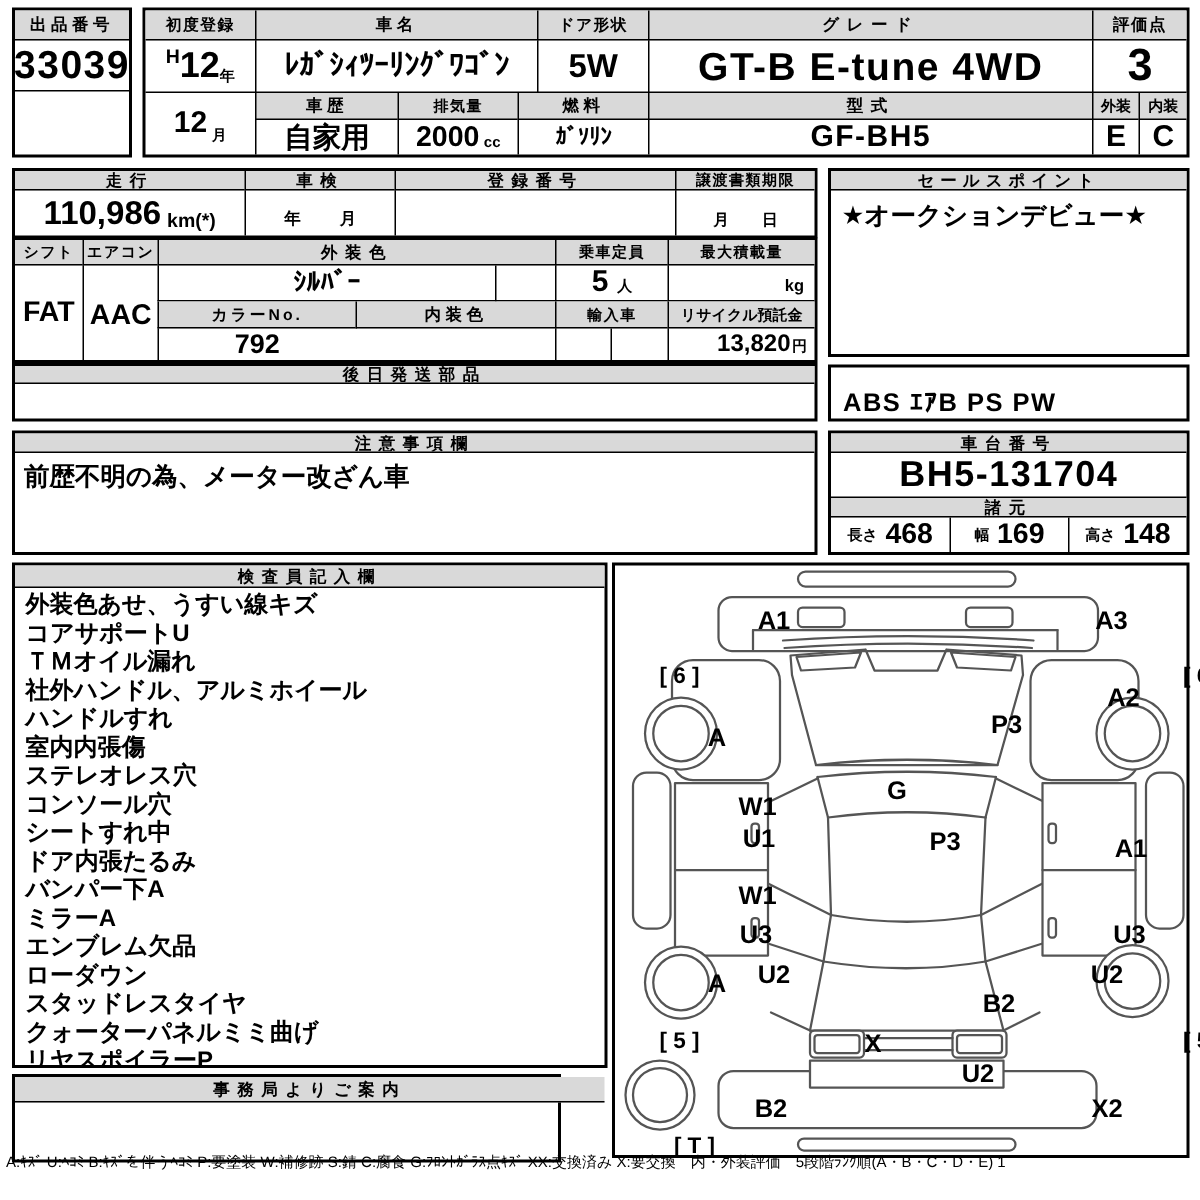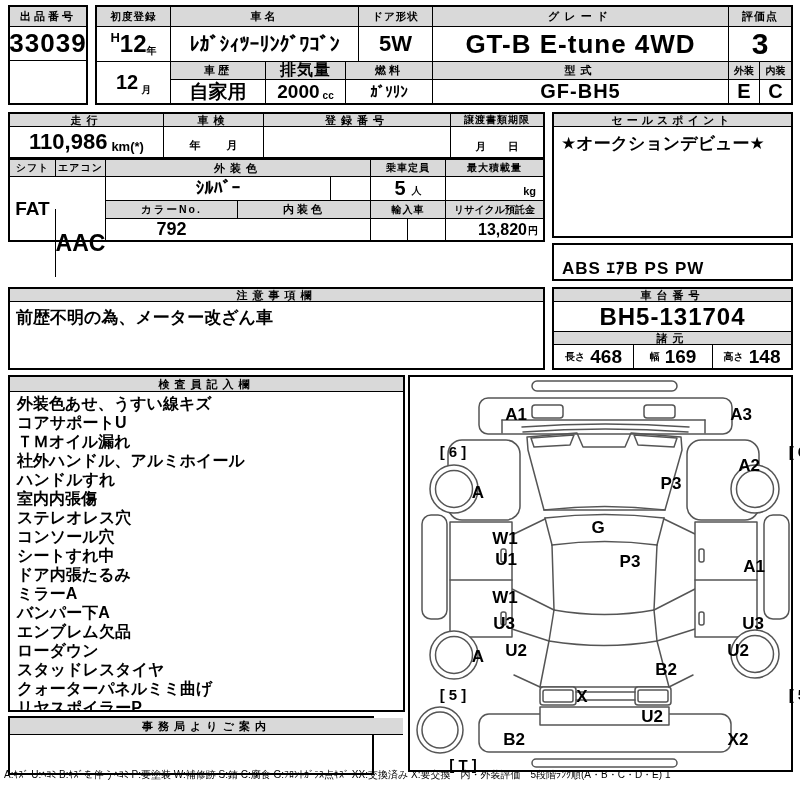--- a/index.html
+++ b/index.html
@@ -46,21 +46,21 @@
     <div class="vcell bb bl abs" style="left:73px;top:20px;width:188px;height:35px;font-size:20px;">ﾚｶﾞｼｨﾂｰﾘﾝｸﾞﾜｺﾞﾝ</div>
     <div class="vcell bb bl abs" style="left:261px;top:20px;width:74px;height:35px;font-size:22px;">5W</div>
     <div class="vcell bb bl abs" style="left:335px;top:20px;width:296px;height:35px;font-size:26px;letter-spacing:1px;">GT-B E-tune 4WD</div>
     <div class="vcell bb bl abs" style="left:631px;top:20px;width:63px;height:35px;font-size:30px;">3</div>
 
     <div class="vcell abs" style="left:0;top:55px;width:73px;height:41px;">
       <span style="font-size:20px;">12</span>
         <span style="font-size:10px;align-self:flex-end;padding-bottom:6px;margin-left:3px;">月</span>
     </div>
     <div class="hdr bb bl abs" style="left:73px;top:55px;width:95px;height:18px;">車歴</div>
-    <div class="hdr bb bl abs" style="left:168px;top:55px;width:80px;height:18px;letter-spacing:1px;font-size:16px;">排気量</div>
+    <div class="hdr bb bl abs" style="left:168px;top:55px;width:80px;height:18px;letter-spacing:1px;font-size:10px;">排気量</div>
     <div class="hdr bb bl abs" style="left:248px;top:55px;width:87px;height:18px;">燃料</div>
     <div class="hdr bb bl abs" style="left:335px;top:55px;width:296px;height:18px;letter-spacing:5px;">型式</div>
     <div class="hdr bb bl abs" style="left:631px;top:55px;width:31px;height:18px;letter-spacing:0;font-size:10px;">外装</div>
     <div class="hdr bb bl abs" style="left:662px;top:55px;width:32px;height:18px;letter-spacing:0;font-size:10px;">内装</div>
     <div class="vcell bl abs" style="left:73px;top:73px;width:95px;height:23px;font-size:19px;">自家用</div>
     <div class="vcell bl abs" style="left:168px;top:73px;width:80px;height:23px;">
       <span style="font-size:19px;">2000</span>
         <span style="font-size:10px;align-self:flex-end;padding-bottom:2px;margin-left:3px;">cc</span>
     </div>
     <div class="vcell bl abs" style="left:248px;top:73px;width:87px;height:23px;font-size:15px;">ｶﾞｿﾘﾝ</div>
@@ -91,21 +91,21 @@
 
   <div class="box" style="left:552px;top:112px;width:241px;height:126px;">
     <div class="hdr bb abs" style="left:0;top:0;width:237px;height:13px;letter-spacing:4px;">セールスポイント</div>
     <div class="abs" style="left:0;top:13px;width:237px;height:109px;padding:5px 7px;font-size:17px;font-weight:bold;">★オークションデビュー★</div>
   </div>
 
   <div class="box" style="left:8px;top:158px;width:537px;height:84px;">
     <div class="hdr bb abs sm" style="left:0;top:0;width:45px;height:17px;">シフト</div>
     <div class="vcell abs" style="left:0;top:17px;width:45px;height:63px;font-size:19px;">FAT</div>
     <div class="hdr bb bl abs sm" style="left:45px;top:0;width:50px;height:17px;">エアコン</div>
-    <div class="vcell bl abs" style="left:45px;top:17px;width:50px;height:68px;font-size:23px;margin-top:32px;">AAC</div>
+    <div class="vcell bl abs" style="left:45px;top:17px;width:50px;height:68px;font-size:19px;">AAC</div>
 
     <div class="hdr bb bl abs" style="left:95px;top:0;width:265px;height:17px;letter-spacing:5px;">外装色</div>
     <div class="vcell bb bl abs" style="left:95px;top:17px;width:225px;height:24px;font-size:18px;">ｼﾙﾊﾞｰ</div>
     <div class="bb bl abs" style="left:320px;top:17px;width:40px;height:24px;"></div>
     <div class="hdr bb bl abs" style="left:95px;top:41px;width:132px;height:18px;letter-spacing:2px;font-size:10.5px;">カラーNo.</div>
     <div class="hdr bb bl abs" style="left:227px;top:41px;width:133px;height:18px;">内装色</div>
     <div class="vcell bl abs" style="left:95px;top:59px;width:132px;height:21px;font-size:18px;">792</div>
 
     <div class="hdr bb bl abs sm" style="left:360px;top:0;width:75px;height:17px;">乗車定員</div>
     <div class="vcell bb bl abs" style="left:360px;top:17px;width:75px;height:24px;">
@@ -118,20 +118,24 @@
 
     <div class="hdr bb bl abs sm" style="left:435px;top:0;width:98px;height:17px;">最大積載量</div>
     <div class="vcell bb bl abs" style="left:435px;top:17px;width:98px;height:24px;justify-content:flex-end;padding-right:7px;font-size:11px;align-items:flex-end;padding-bottom:3px;">kg</div>
     <div class="hdr bb bl abs" style="left:435px;top:41px;width:98px;height:18px;letter-spacing:0;font-size:10px;">リサイクル預託金</div>
     <div class="vcell bl abs" style="left:435px;top:59px;width:98px;height:21px;justify-content:flex-end;padding-right:5px;padding-left:24px;">
       <span style="font-size:16px;">13,820</span>
         <span style="font-size:10px;align-self:flex-end;padding-bottom:2px;margin-left:1px;">円</span>
     </div>
   </div>
 
+  <div class="box" style="left:8px;top:242px;width:537px;height:39px;">
+    <div class="hdr bb abs" style="left:0;top:0;width:533px;height:12px;letter-spacing:5px;">後日発送部品</div>
+    <div class="abs" style="left:0;top:12px;width:533px;height:23px;"></div>
+  </div>
 
   <div class="box" style="left:552px;top:243px;width:241px;height:38px;">
     <div class="abs" style="left:0;top:12px;width:237px;height:22px;padding:2px 8px;font-size:17px;font-weight:bold;letter-spacing:1px;">ABS ｴｱB PS PW</div>
   </div>
 
   <div class="box" style="left:8px;top:287px;width:537px;height:83px;">
     <div class="hdr bb abs" style="left:0;top:0;width:533px;height:13px;letter-spacing:5px;">注意事項欄</div>
     <div class="abs" style="left:0;top:13px;width:533px;height:66px;padding:4px 6px;font-size:17px;font-weight:bold;">前歴不明の為、メーター改ざん車</div>
   </div>
 
@@ -159,22 +163,22 @@
         <div class="note-line">外装色あせ、うすい線キズ</div>
         <div class="note-line">コアサポートU</div>
         <div class="note-line">ＴＭオイル漏れ</div>
         <div class="note-line">社外ハンドル、アルミホイール</div>
         <div class="note-line">ハンドルすれ</div>
         <div class="note-line">室内内張傷</div>
         <div class="note-line">ステレオレス穴</div>
         <div class="note-line">コンソール穴</div>
         <div class="note-line">シートすれ中</div>
         <div class="note-line">ドア内張たるみ</div>
+        <div class="note-line">バンパー下A</div>
         <div class="note-line">ミラーA</div>
-        <div class="note-line">バンパー下A</div>
         <div class="note-line">エンブレム欠品</div>
         <div class="note-line">ローダウン</div>
         <div class="note-line">スタッドレスタイヤ</div>
         <div class="note-line">クォーターパネルミミ曲げ</div>
         <div class="note-line">リヤスポイラーP</div>
       </div>
   </div>
 
   <div class="box" style="left:8px;top:716px;width:366px;height:59px;">
     <div class="hdr bb abs" style="left:0;top:0;width:393px;height:17px;letter-spacing:5px;">事務局よりご案内</div>

